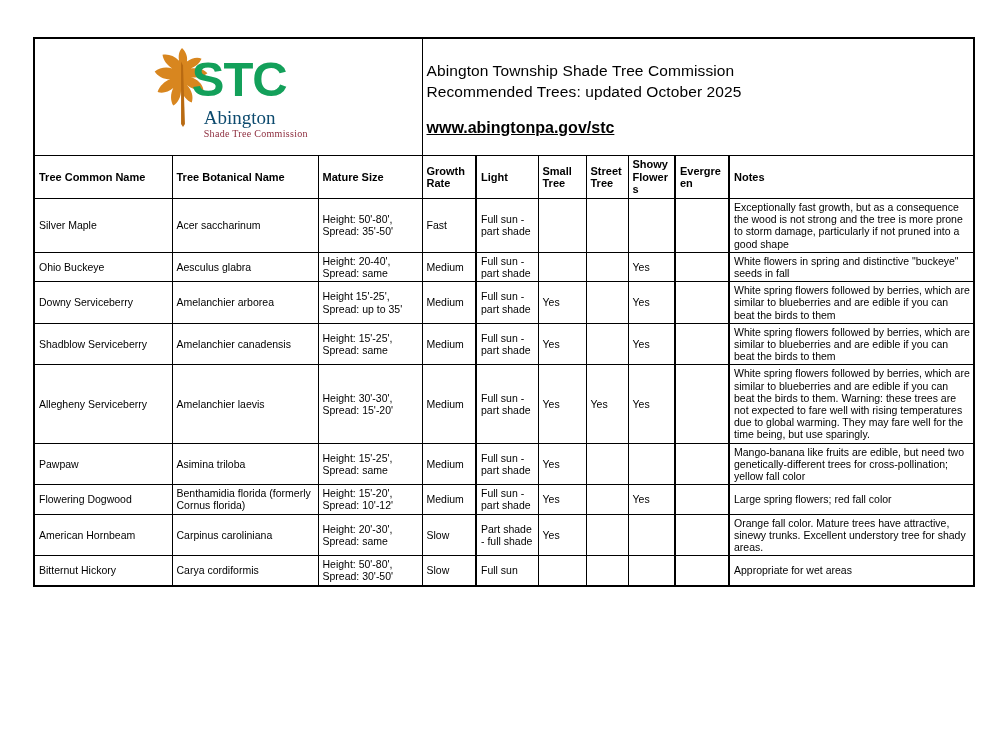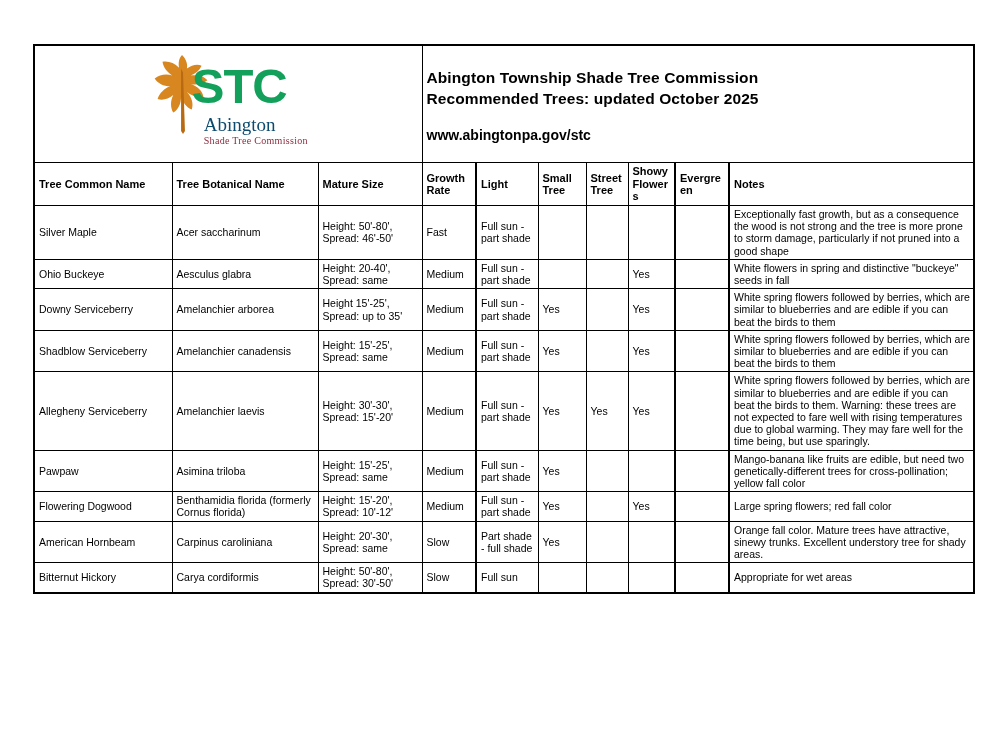--- a/index.html
+++ b/index.html
@@ -11,21 +11,21 @@
   body {
     width: 1008px;
     height: 735px;
     font-family: "Liberation Sans", sans-serif;
     color: #000000;
     overflow: hidden;
   }
   #sheet {
     position: absolute;
     left: 33px;
-    top: 44px;
+    top: 37px;
     width: 940px;
   }
   table.tree-table {
     border-collapse: collapse;
     table-layout: fixed;
     width: 940px;
     border: 2px solid #000;
   }
   table.tree-table td,
   table.tree-table th {
@@ -52,28 +52,29 @@
     border-right: 2px solid #000;
   }
   .banner-title-cell {
     height: 112px;
     text-align: center;
     vertical-align: top;
     padding-top: 14px;
   }
   .title-line {
     font-size: 15.5px;
-    font-weight: bold;
+    font-weight: normal;
     line-height: 21px;
     letter-spacing: 0.1px;
   }
   .title-url {
-    font-size: 14px;
+    font-size: 16px;
     font-weight: bold;
     margin-top: 20px;
+    text-decoration: underline;
   }
 
   
   .logo-wrap {
     position: relative;
     width: 170px;
     height: 104px;
     margin: 0 auto;
   }
   .logo-leaf {
@@ -183,21 +184,21 @@
         <td class="vsep-left">Light</td>
         <td>Small Tree</td>
         <td>Street Tree</td>
         <td>Showy Flowers</td>
         <td class="vsep-left vsep-right">Evergreen</td>
         <td>Notes</td>
       </tr>
         <tr>
           <td>Silver Maple</td>
           <td>Acer saccharinum</td>
-          <td>Height: 50'-80', Spread: 46'-50'</td>
+          <td>Height: 50'-80', Spread: 35'-50'</td>
           <td>Fast</td>
           <td class="vsep-left">Full sun - part shade</td>
           <td class="flag"></td>
           <td class="flag"></td>
           <td class="flag"></td>
           <td class="flag vsep-left vsep-right"></td>
           <td class="notes">Exceptionally fast growth, but as a consequence the wood is not strong and the tree is more prone to storm damage, particularly if not pruned into a good shape</td>
         </tr>
         <tr>
           <td>Ohio Buckeye</td>

